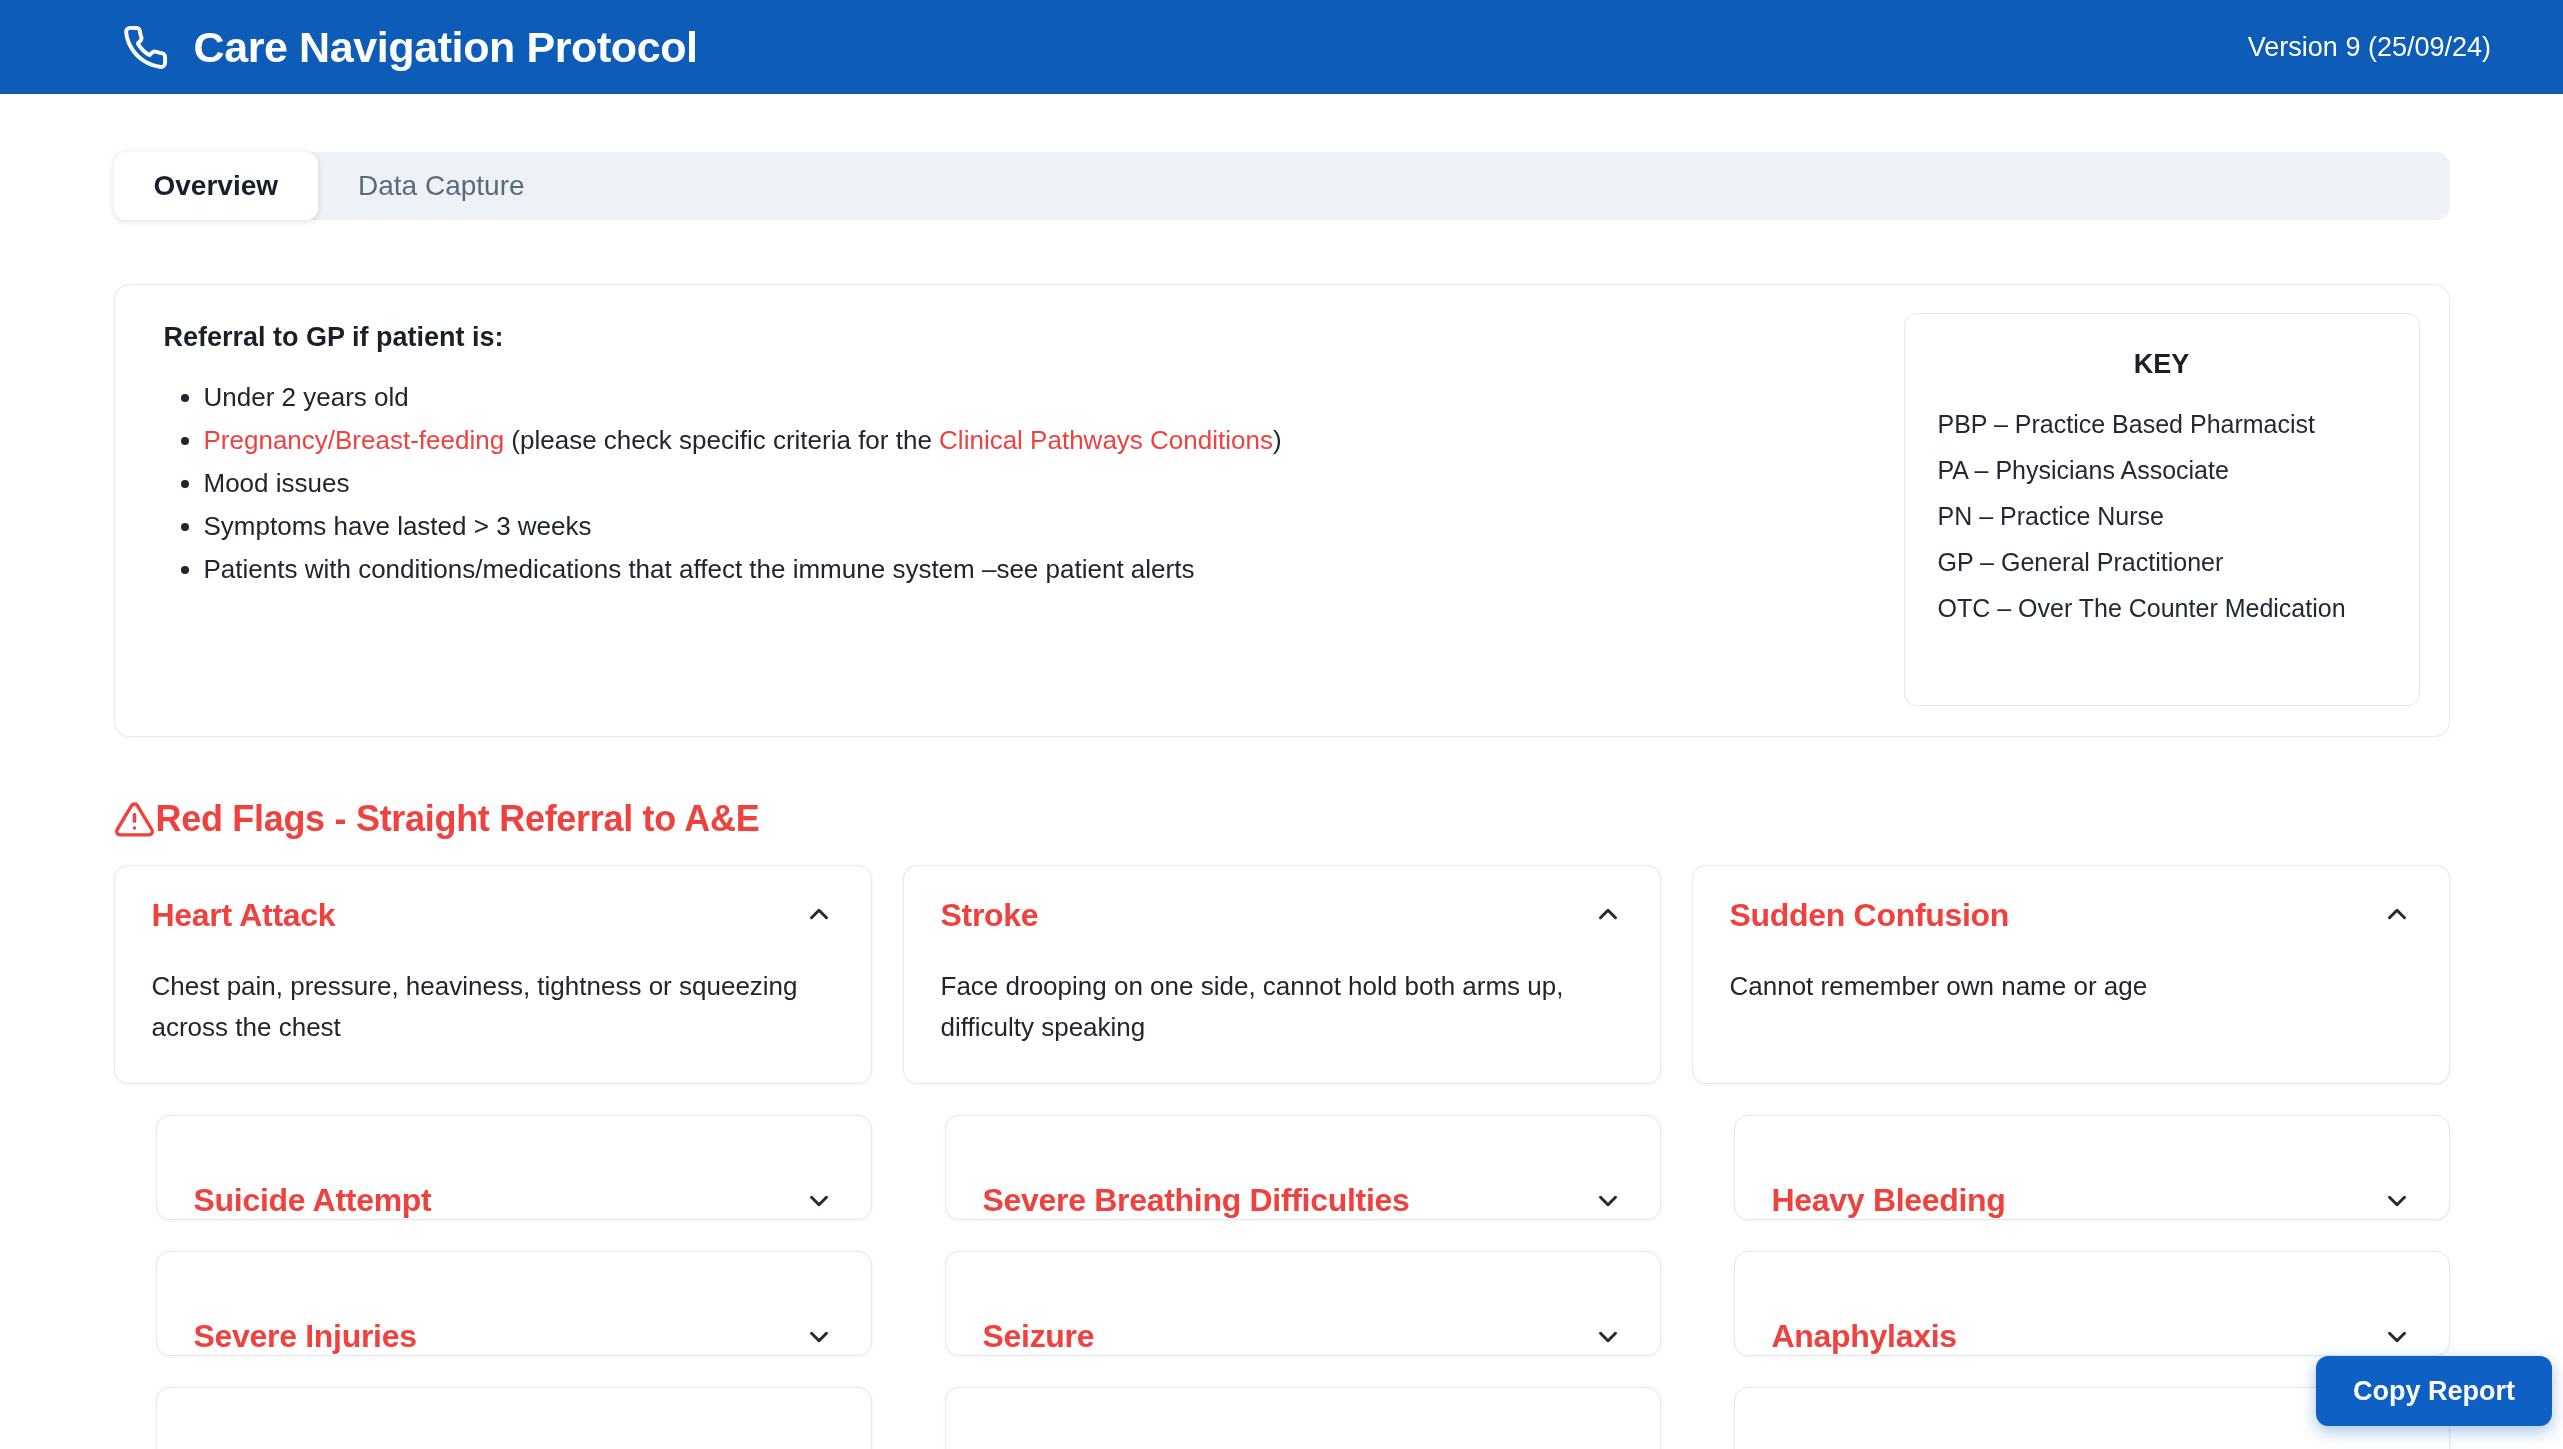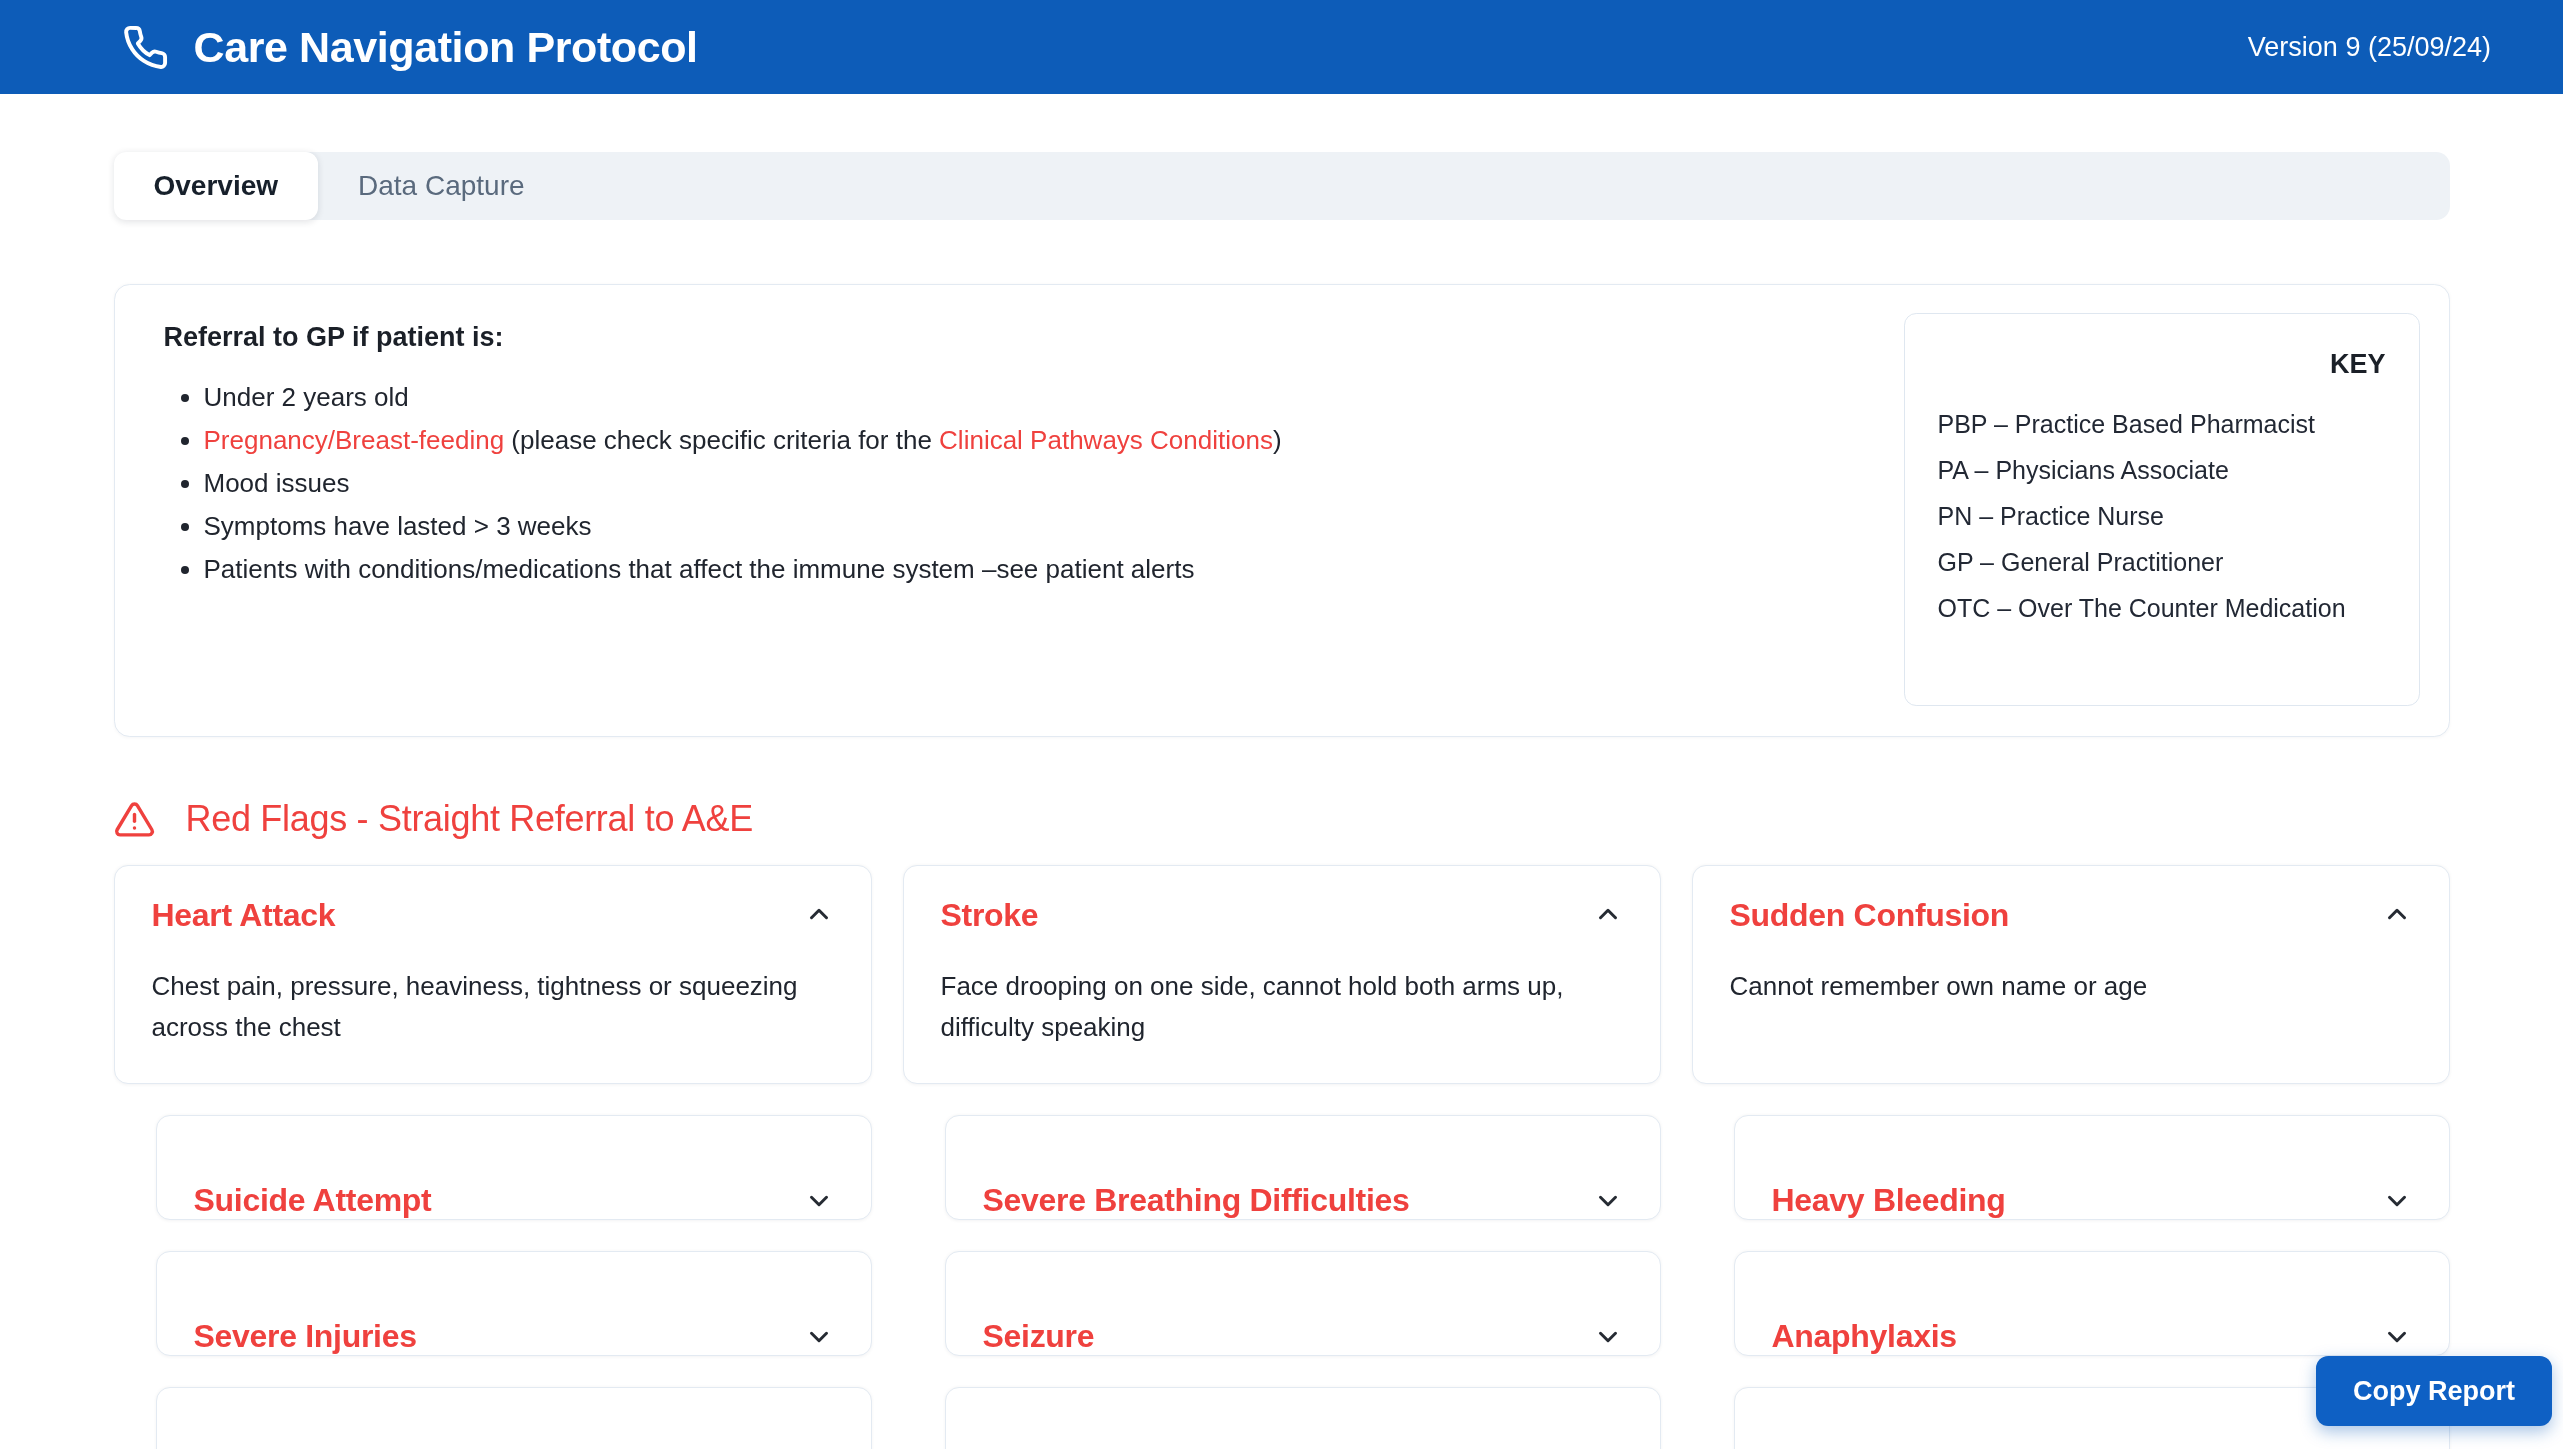--- a/index.html
+++ b/index.html
@@ -30,27 +30,27 @@
   .referral-card { margin-top:64px; position:relative; background:#fff;
     border:1.7px solid #e3eaf2; border-radius:15.7px; padding:37px 49px; height:453px;
     box-shadow:0 0.9px 3.5px rgba(15,23,42,0.04); }
   .referral-heading { font-size:27px; font-weight:bold; color:#1b2028; margin-bottom:23px; }
   .referral-list { list-style:disc; padding-left:40px; max-width:1643px;margin-top:6px; }
   .referral-list li { font-size:26px; line-height:43px; color:#20252e; }
   .red-text { color:#ef413e; }
 
   .key-box { position:absolute; top:28px; right:29px; width:516px; height:393px;
     border:1.7px solid #dfe7f0; border-radius:12.2px; padding:24.5px 33px; background:#fff; }
-  .key-title { text-align:right; font-weight:bold; font-size:27px; color:#1b2028;
+  .key-title { text-align:center; font-weight:bold; font-size:27px; color:#1b2028;
     margin:10.5px 0 21px; }
   .key-item { font-size:25px; line-height:46px; color:#222834; }
 
   
-  .section-heading { margin-top:61px; display:flex; align-items:center; gap:31px;
-    color:#ef413e; font-size:36px; font-weight:normal; letter-spacing:-0.3px; }
+  .section-heading { margin-top:61px; display:flex; align-items:center; gap:1px;
+    color:#ef413e; font-size:36px; font-weight:bold; letter-spacing:-0.3px; }
 
   .cards-grid { margin-top:24.5px; display:grid; grid-template-columns:repeat(3,1fr);
     column-gap:31px; row-gap:31px; }
   .card { background:#fff; border:1.7px solid #e3eaf2; border-radius:14px;
     box-shadow:0 0.9px 3.5px rgba(15,23,42,0.05); }
   .card.expanded { padding:31px 37px 35px; }
   .card-head { display:flex; align-items:center; justify-content:space-between; cursor:pointer; }
   .card-title { color:#ef413e; font-size:32px; font-weight:bold; letter-spacing:-0.3px; }
   .card-body { margin-top:32px; font-size:26px; line-height:41px; color:#20252e;
     max-width:699px; }

